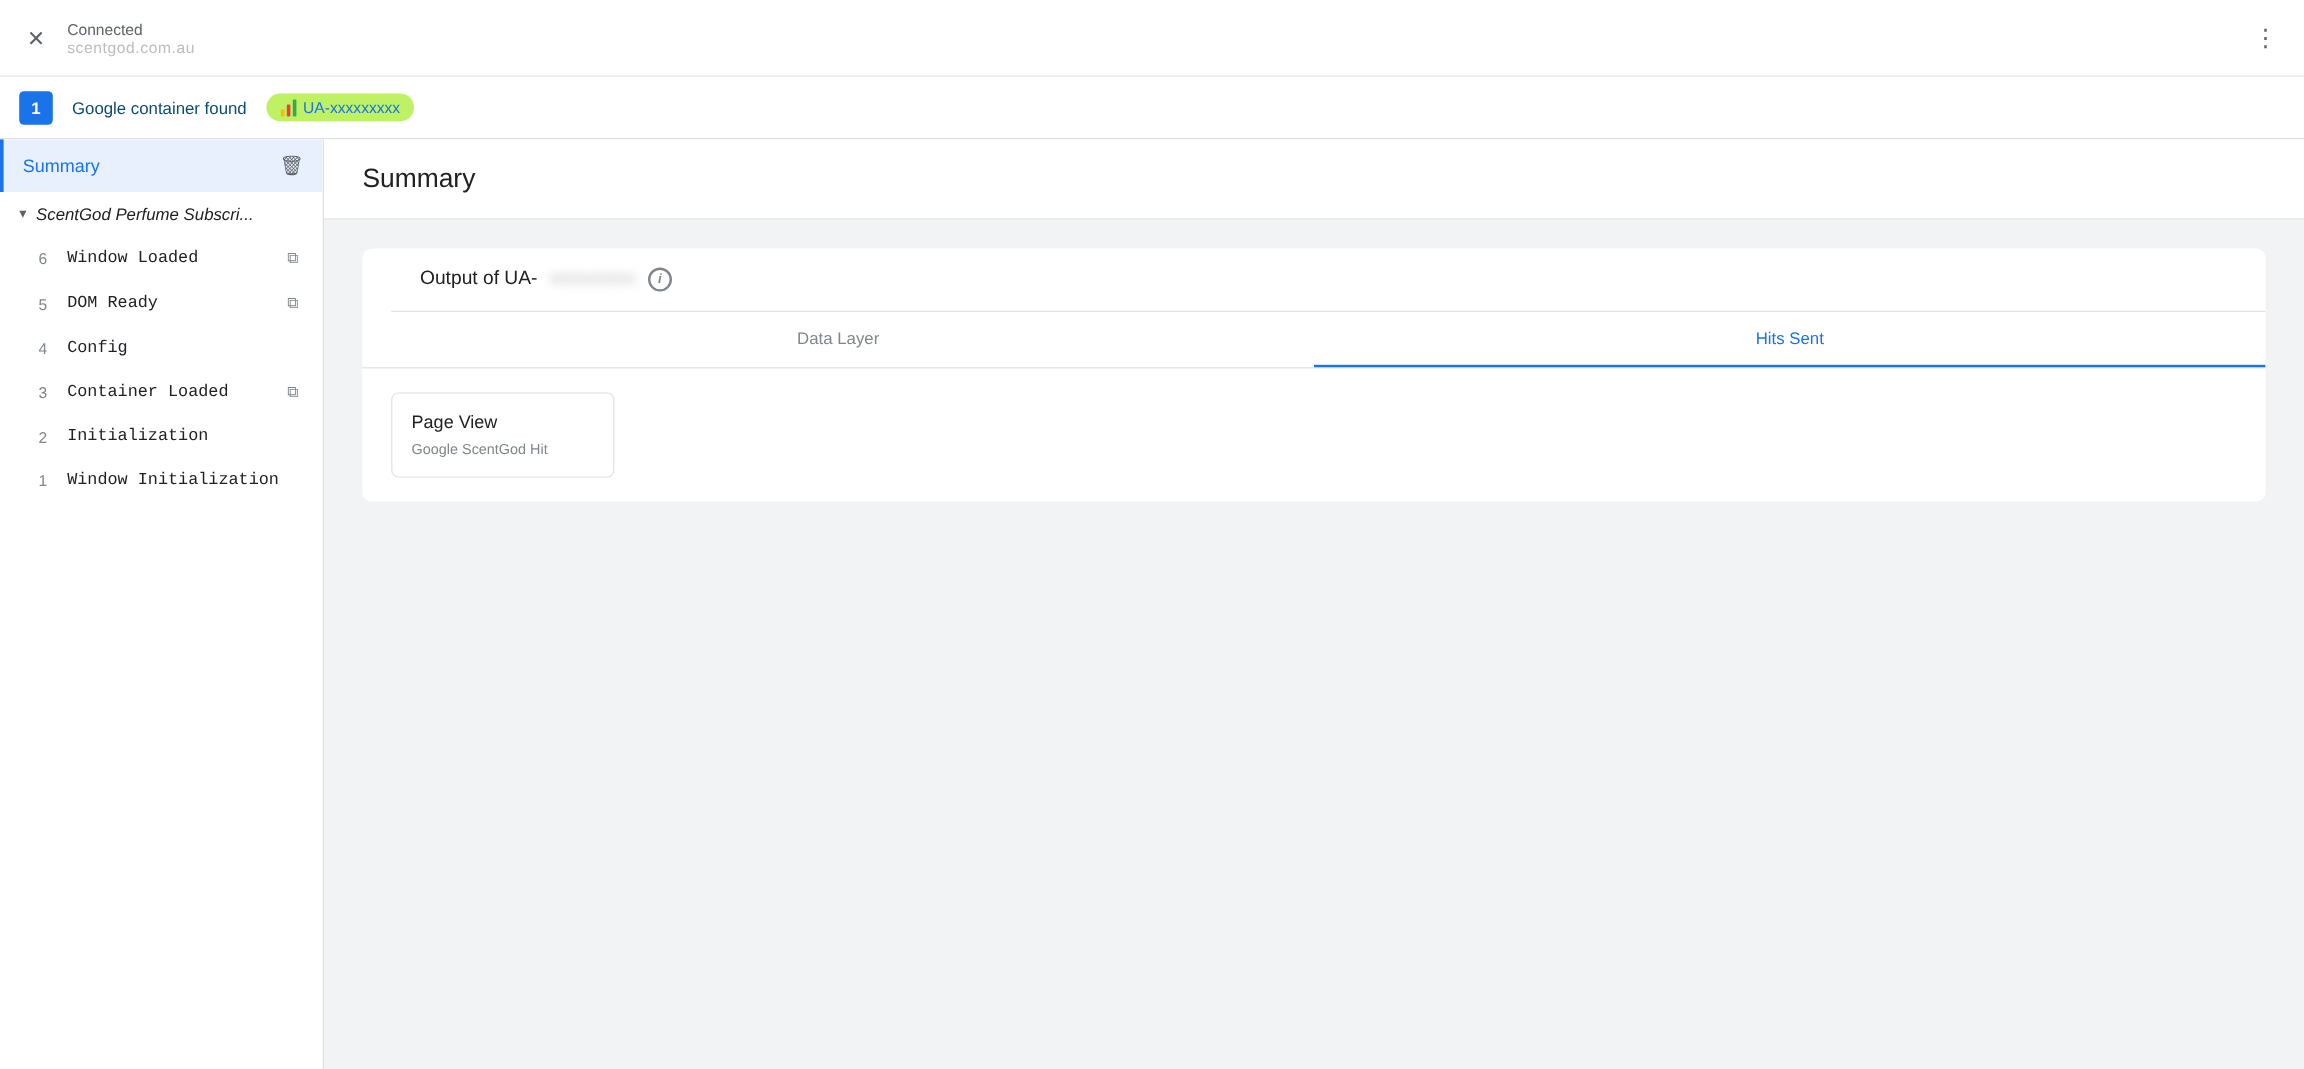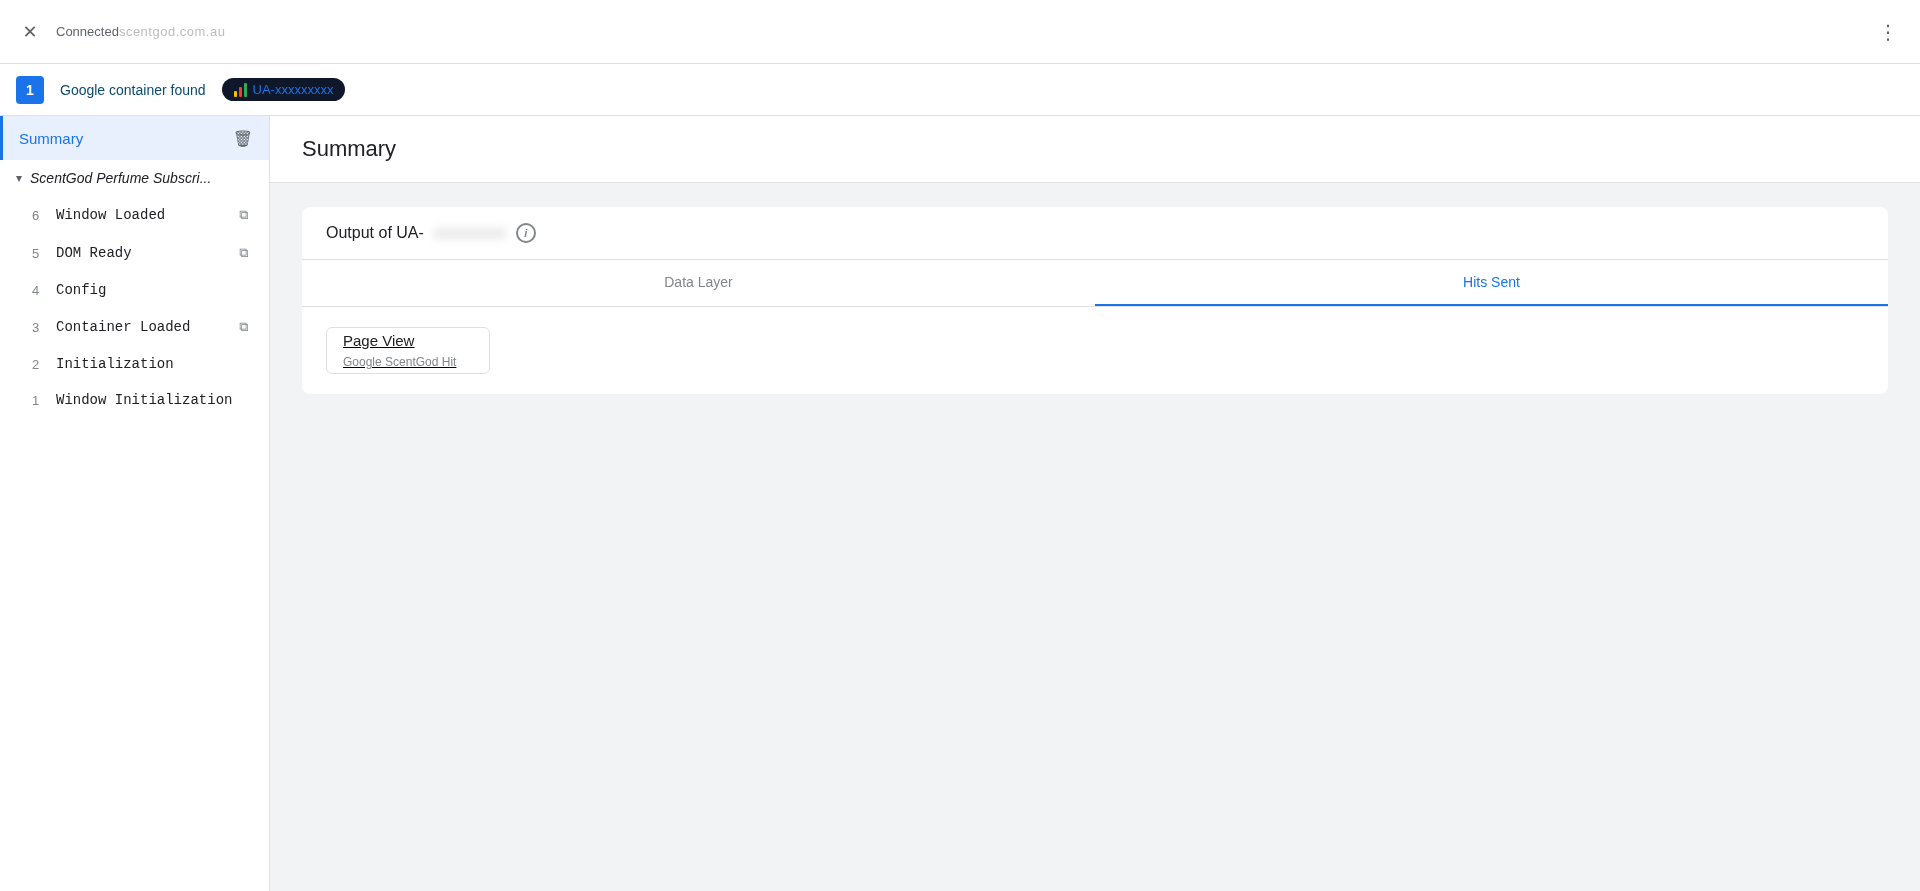--- a/index.html
+++ b/index.html
@@ -39,21 +39,21 @@
       display: flex;
       align-items: center;
       justify-content: center;
       cursor: pointer;
       color: #5f6368;
       font-size: 18px;
     }
 
     .top-bar-title {
       display: flex;
-      flex-direction: row;
+      flex-direction: column;
     }
 
     .connected-label {
       font-size: 13px;
       color: #5f6368;
       font-weight: 400;
     }
 
     .domain-label {
       font-size: 13px;
@@ -99,21 +99,21 @@
 
     .container-found-label {
       font-size: 14px;
       color: #0c4a6e;
     }
 
     .ua-tag {
       display: flex;
       align-items: center;
       gap: 6px;
-      background: #0f172a;
+      background: #bef264;
       border-radius: 16px;
       padding: 4px 12px;
       font-size: 13px;
       color: #1a73e8;
     }
 
     .bar-chart-icon {
       display: flex;
       align-items: flex-end;
       gap: 2px;
@@ -249,20 +249,21 @@
       border-radius: 8px;
       overflow: hidden;
     }
 
     .output-header {
       display: flex;
       align-items: center;
       gap: 10px;
       padding: 16px 24px;
       border-bottom: 1px solid #e0e0e0;
+      margin-left: 24px;
     }
 
     .output-title {
       font-size: 16px;
       color: #202124;
     }
 
     .output-title-blurred {
       font-size: 16px;
       color: #bdbdbd;
@@ -308,24 +309,23 @@
 
     
     .hits-content {
       padding: 20px 24px;
     }
 
     .hit-card {
       background: #fff;
       border: 1px solid #e0e0e0;
       border-radius: 6px;
-      padding: 4px 16px;
-      width: 164px;
-      cursor: pointer;
-      text-decoration: underline;
+      padding: 16px 16px;
+      width: 186px;
+      cursor: pointer;
     }
 
     .hit-card-title {
       font-size: 15px;
       color: #202124;
       font-weight: 500;
       margin-bottom: 6px;
     }
 
     .hit-card-subtitle {

